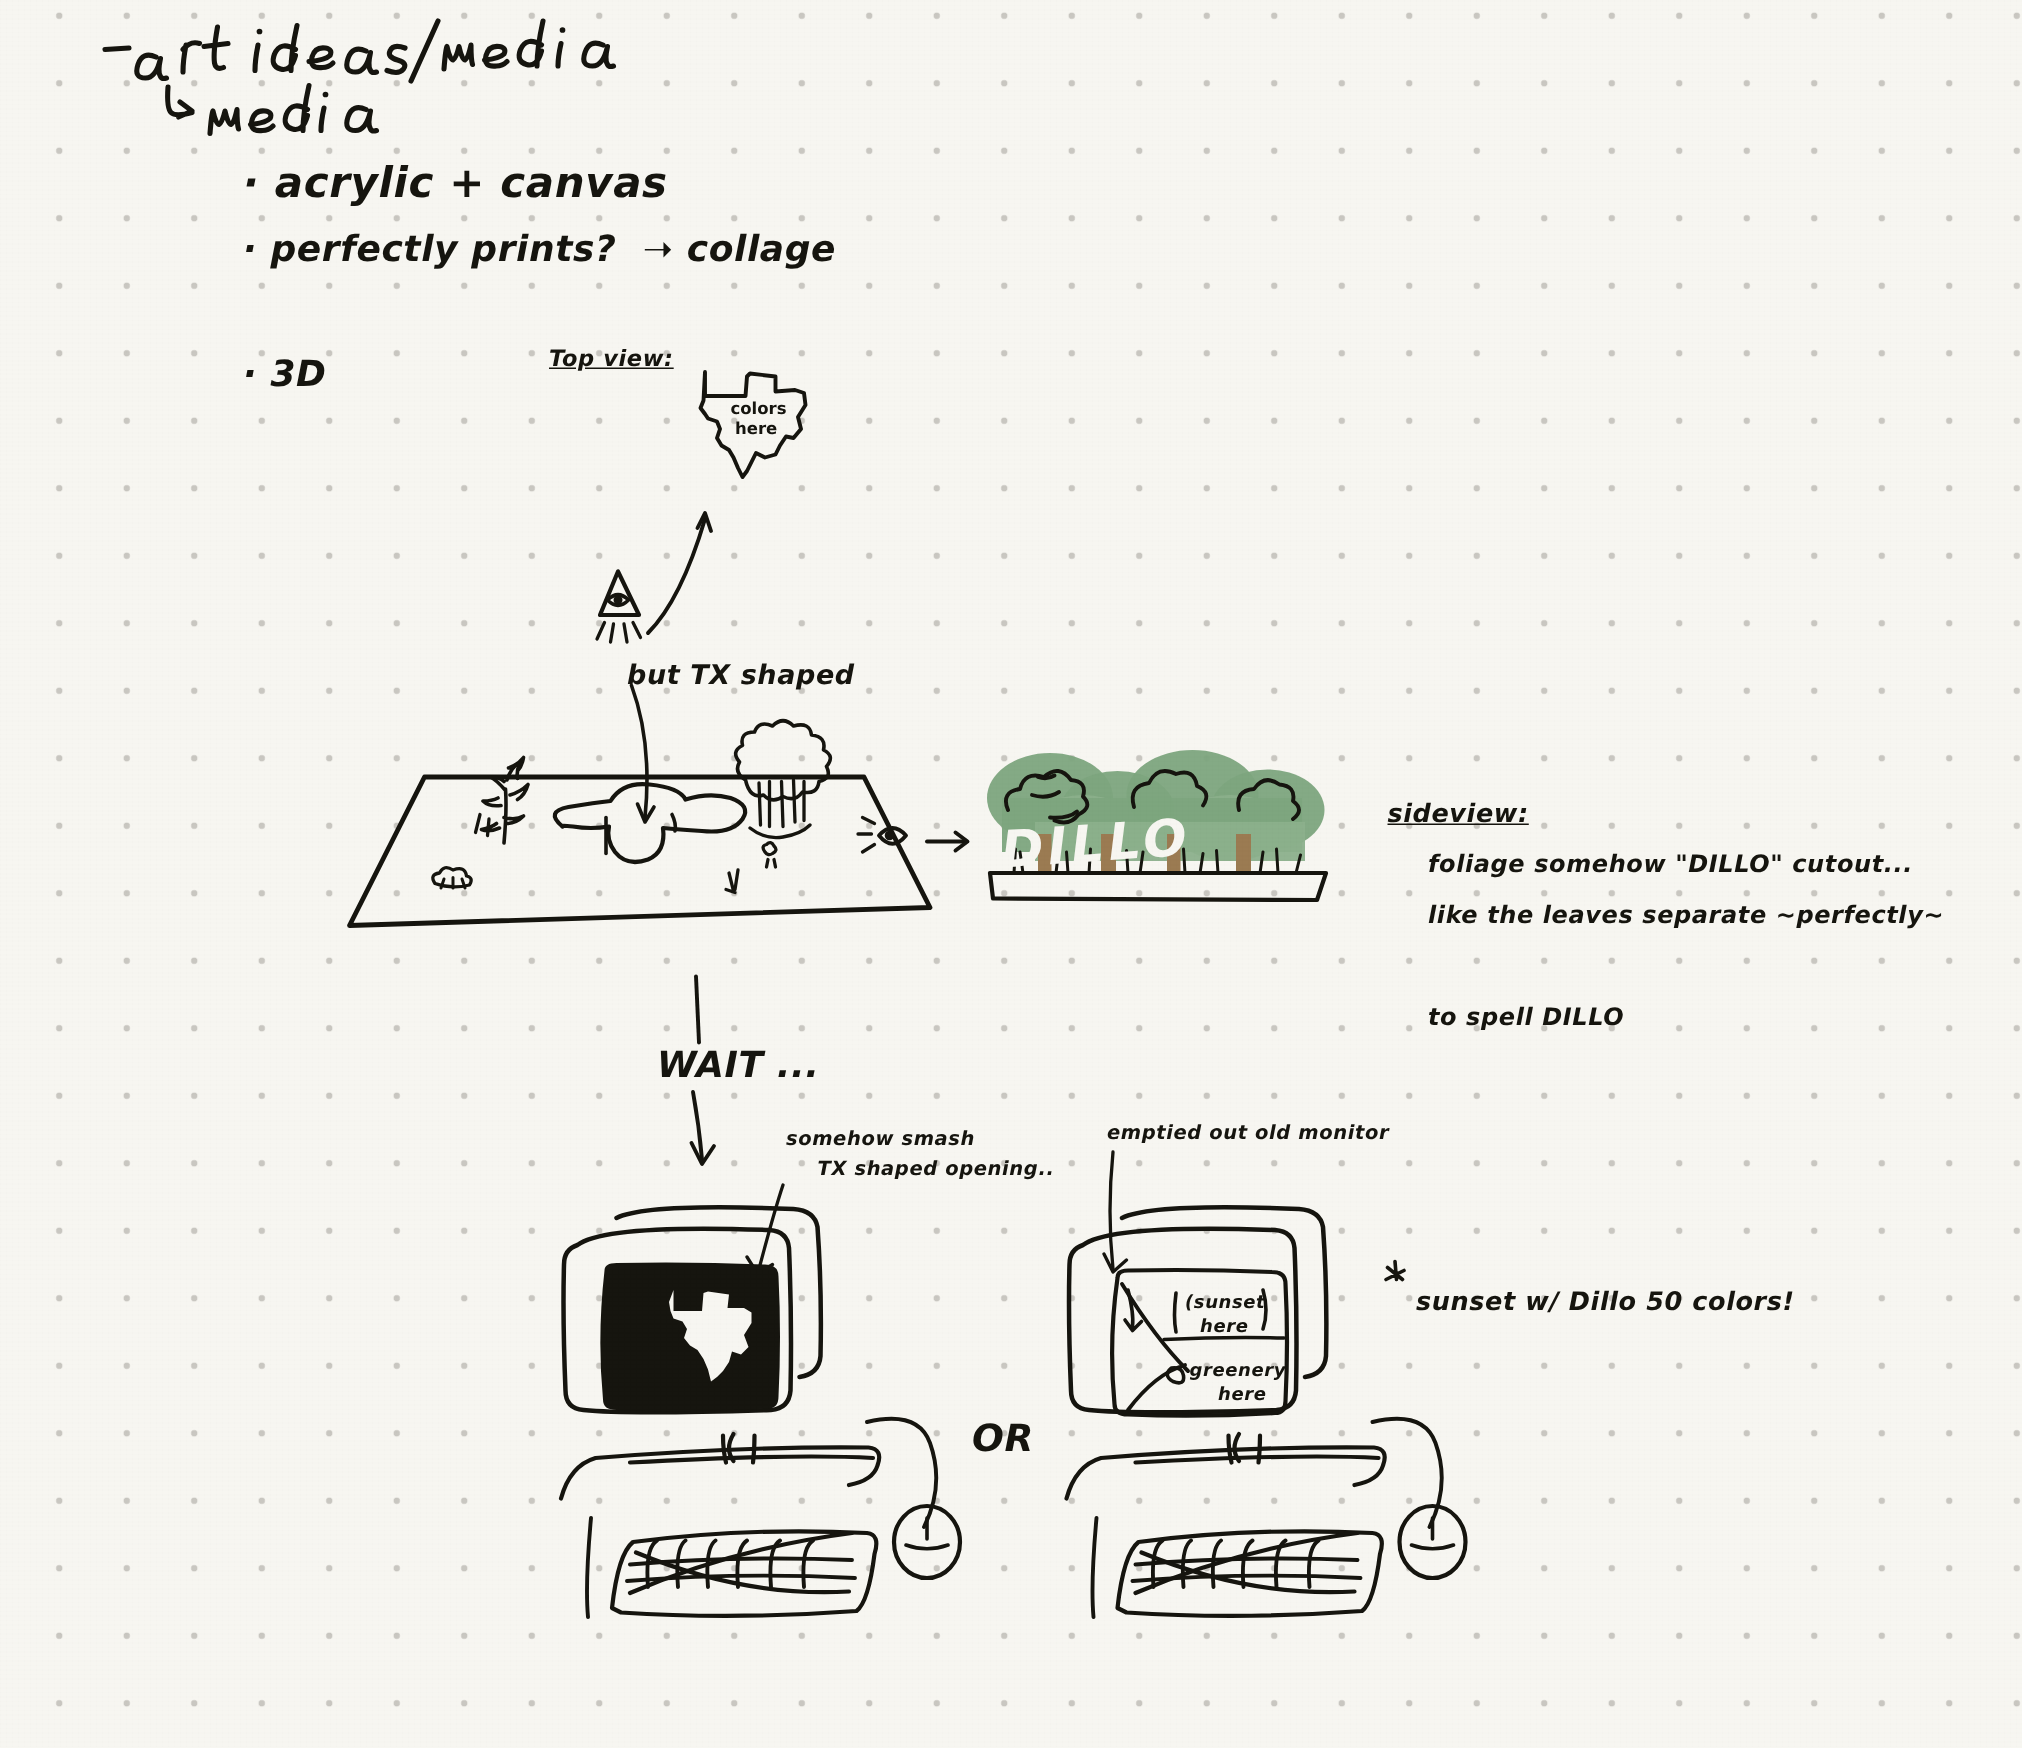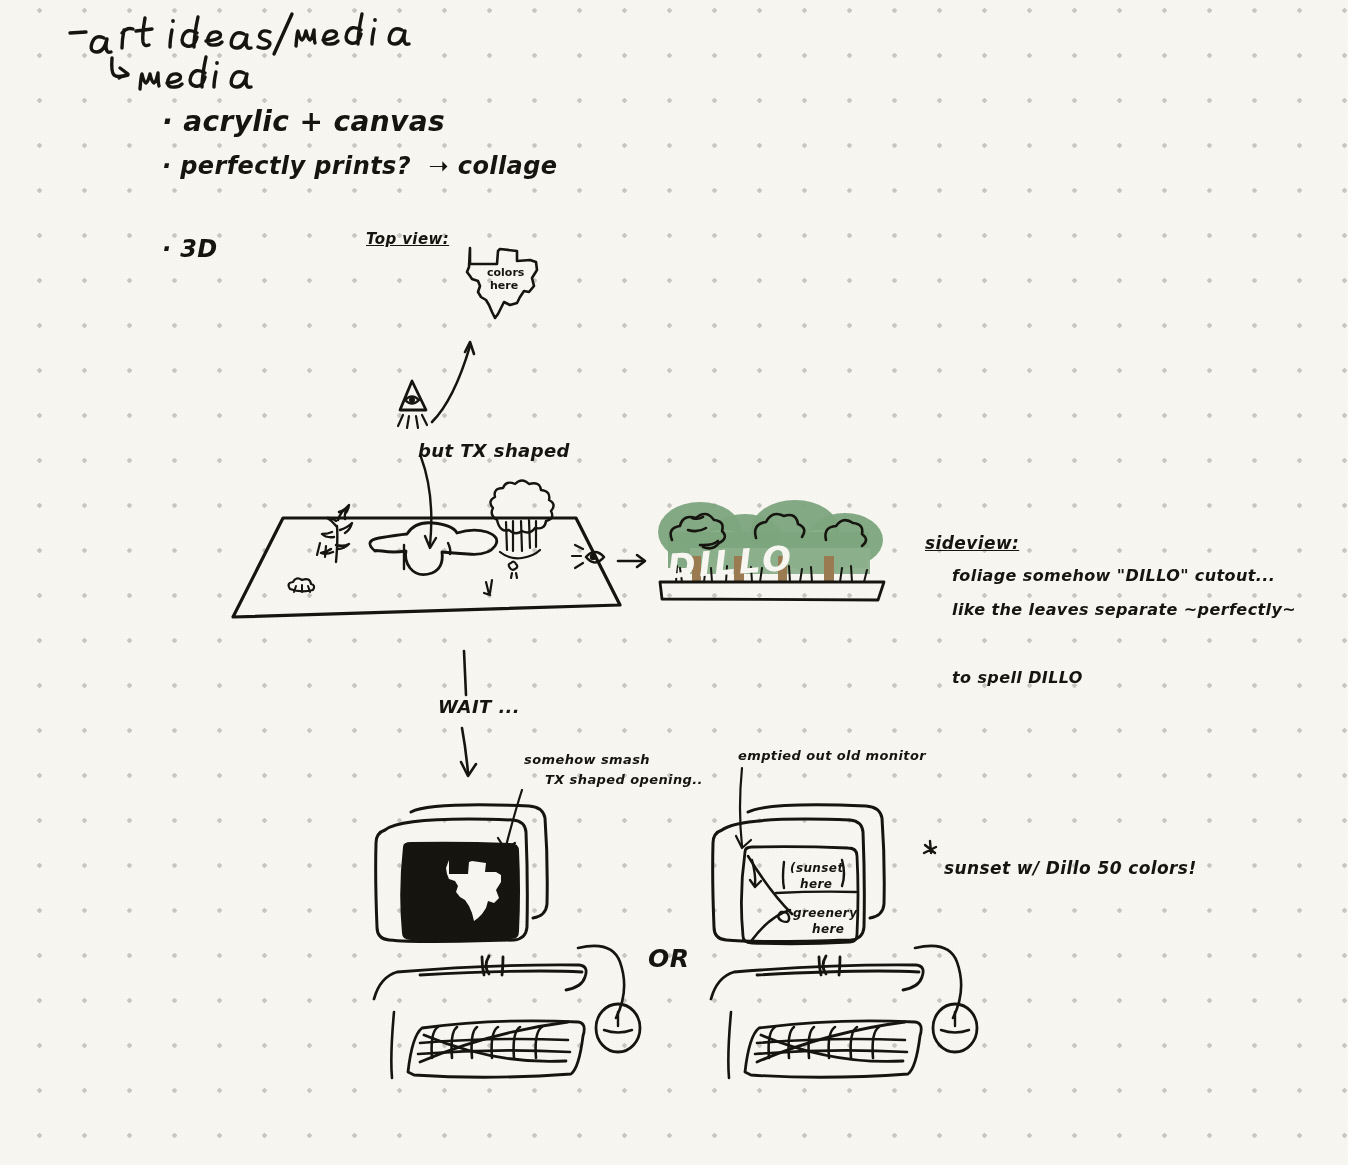--- a/index.html
+++ b/index.html
@@ -273,21 +273,21 @@
   <div class="ink hand" style="left:952px; top:600px; font-size:16px;">like the leaves separate ~perfectly~</div>
   <div class="ink hand" style="left:952px; top:634px; font-size:16px;margin-top:34px;">to spell DILLO</div>
 
   <svg class="layer">
     <path class="stroke" stroke-width="2.6" d="M464,651 L466,695"></path>
     <g>
       <path class="stroke" stroke-width="2.6" d="M462,728 q4,22 6,45"></path>
       <path class="stroke" stroke-width="2.6" d="M461,762 l7,14 l8,-12"></path>
     </g>
   </svg>
-  <div class="ink hand" style="left:438px; top:696px; font-size:18px;">WAIT ...</div>
+  <div class="ink hand" style="left:438px; top:696px; font-size:24px;">WAIT ...</div>
 
   <div class="ink hand" style="left:524px; top:752px; font-size:13px;">somehow smash</div>
   <div class="ink hand" style="left:545px; top:772px; font-size:13px;">TX shaped opening..</div>
 
   <svg class="layer">
 
     <path class="stroke" stroke-width="2.2" d="M522,790 q-6,18 -16,56"></path>
     <path class="stroke" stroke-width="2.2" d="M498,838 l7,11 l10,-6"></path>
 
     <g>

